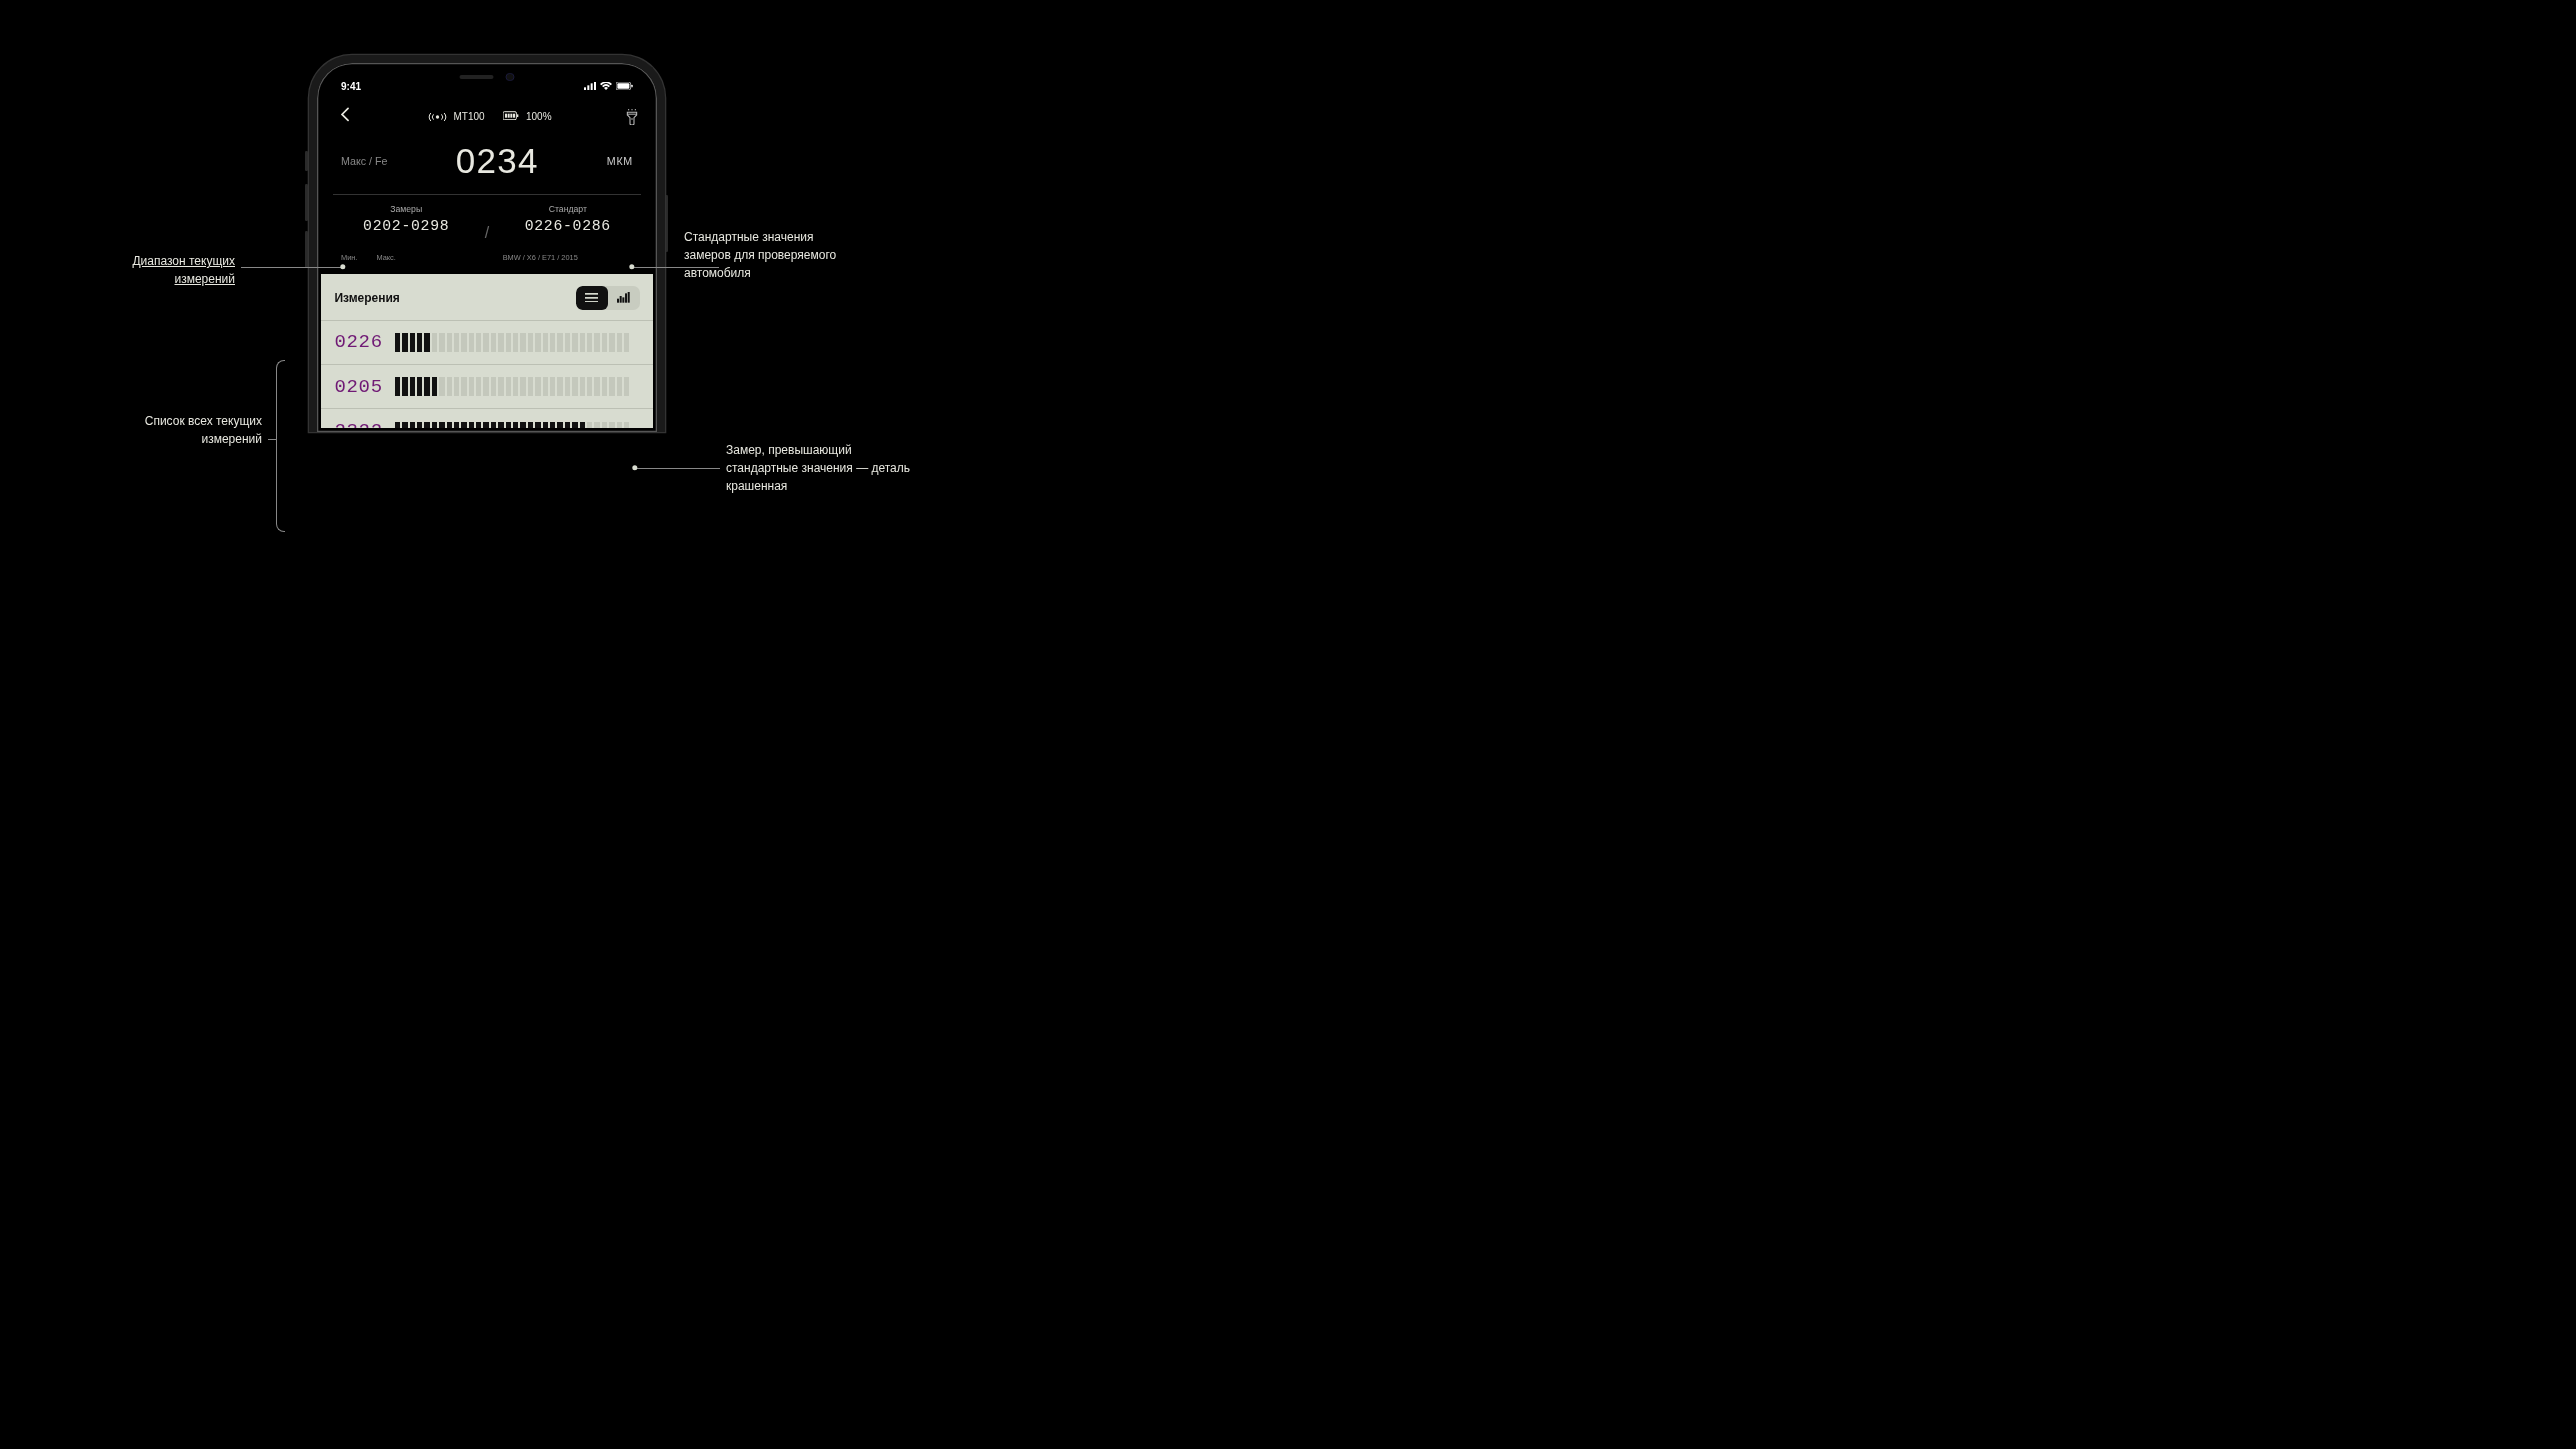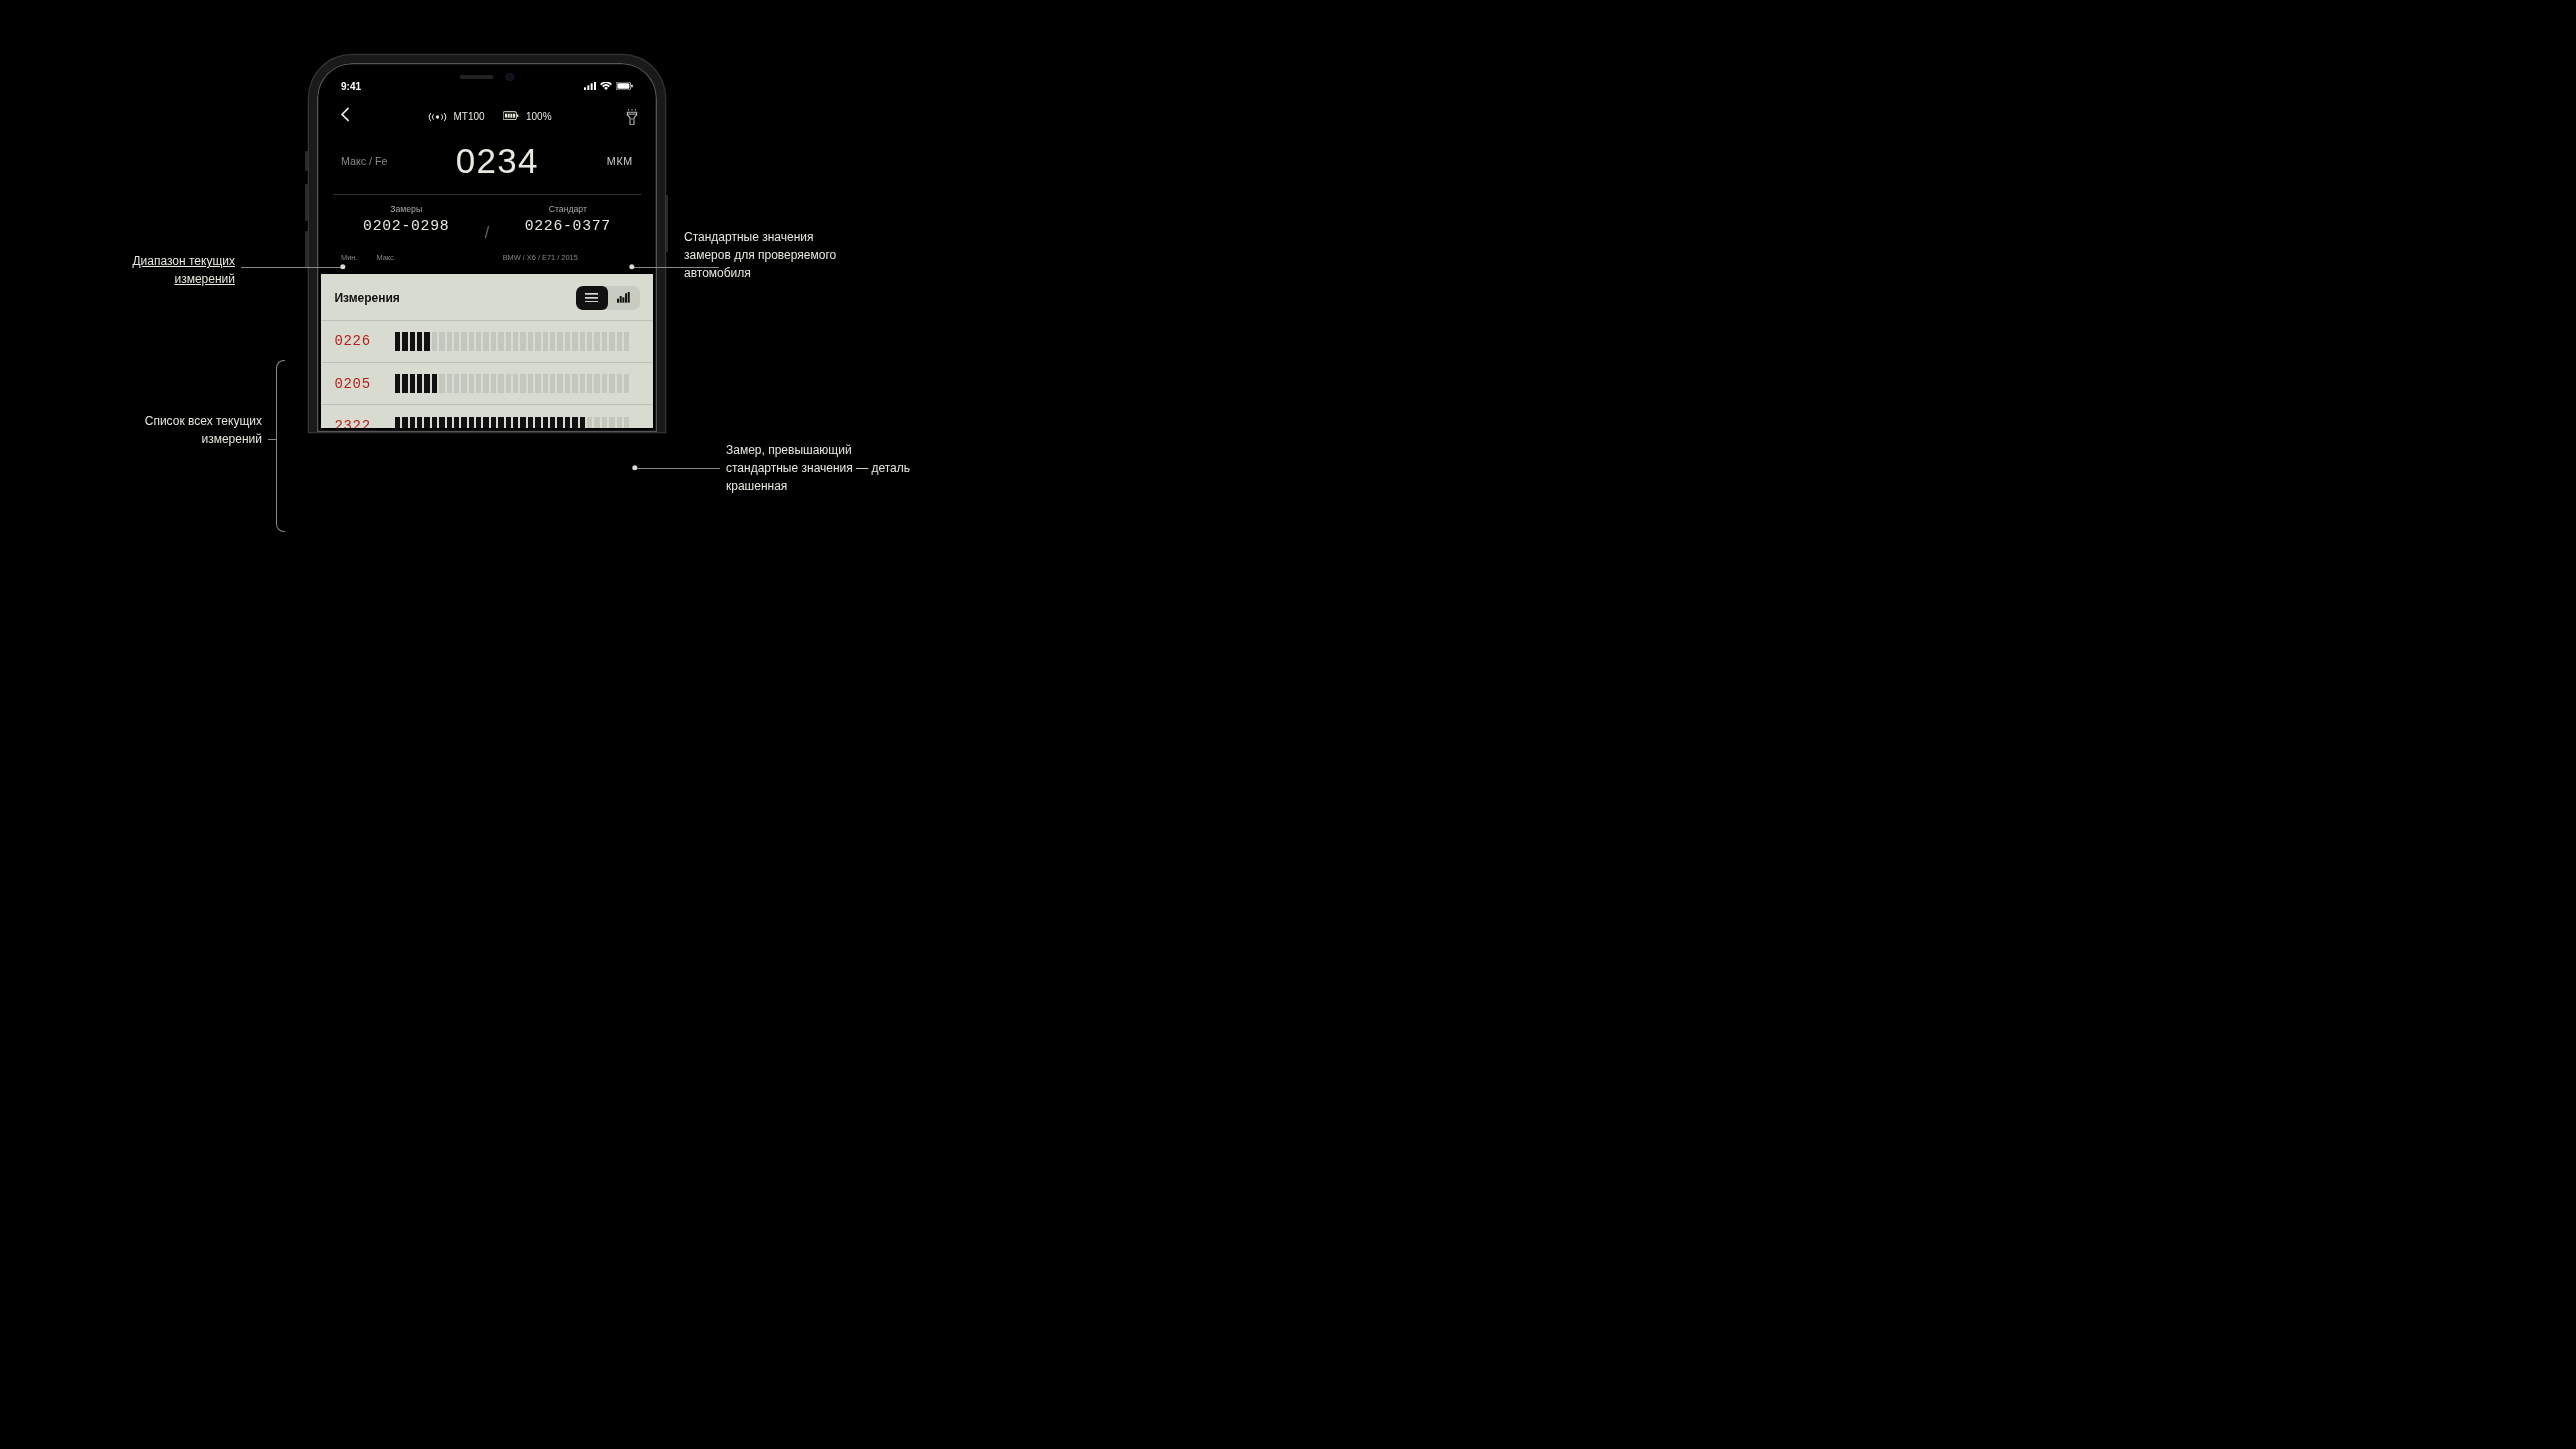--- a/index.html
+++ b/index.html
@@ -149,22 +149,22 @@
 
   .measure-row {
     display: flex;
     align-items: center;
     padding: 10.7px 13.4px;
     border-top: 0.7px solid #bcc0b4;
     gap: 13.4px;
   }
   .measure-value {
     font-family: "Courier New", monospace;
-    font-size: 14px;
-    color: #b91c1c;
+    font-size: 19px;
+    color: #701a75;
     letter-spacing: 0.7px;
     width: 47px;
   }
   .bar-gauge {
     flex: 1;
     height: 20px;
     display: flex;
     gap: 2px;
     align-items: center;
   }
@@ -299,21 +299,21 @@
         <div class="range-label">Замеры</div>
         <div class="range-value seg">0202-0298</div>
         <div class="range-sub">
           <span>Мин.</span>
           <span>Макс.</span>
         </div>
       </div>
       <div class="slash">/</div>
       <div class="range-col">
         <div class="range-label">Стандарт</div>
-        <div class="range-value seg">0226-0377</div>
+        <div class="range-value seg">0226-0286</div>
         <div class="range-sub single">
           <span>BMW / X6 / E71 / 2015</span>
         </div>
       </div>
     </div>
 
     <div class="measurements-panel">
       <div class="panel-header">
         <span class="panel-title">Измерения</span>
         <div class="view-toggle">

